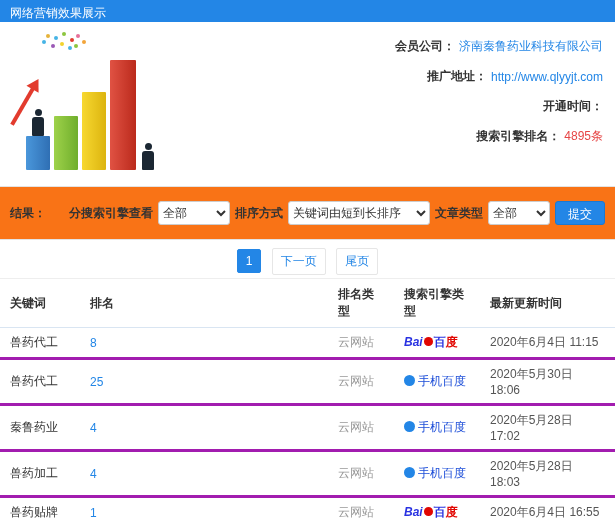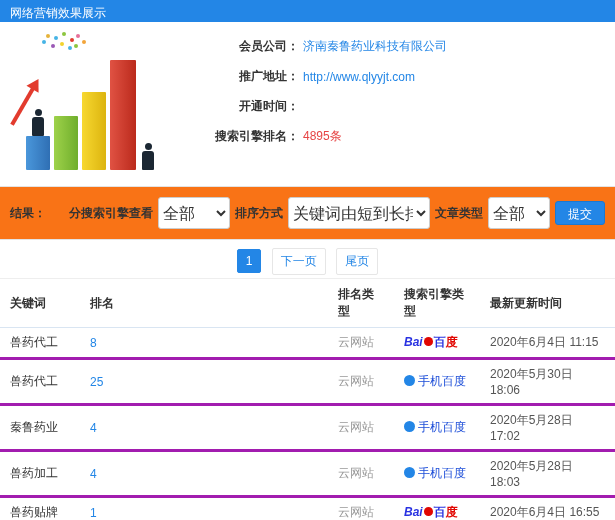--- a/index.html
+++ b/index.html
@@ -22,32 +22,32 @@
   .arrow::before { content:""; position:absolute; top:-12px; left:-5px; border:7px solid transparent; border-bottom:12px solid #e23b2e; }
   .confetti { position:absolute; top:4px; left:34px; width:4px; height:4px; border-radius:50%; background:#e6b33a;
     box-shadow:8px 2px 0 #46b4e6,16px -2px 0 #8dc63f,24px 4px 0 #e23b2e,5px 10px 0 #9b59b6,14px 8px 0 #f2d22e,22px 12px 0 #46b4e6,30px 0 0 #e6709a,-4px 6px 0 #46b4e6,28px 10px 0 #8dc63f,36px 6px 0 #f2a53a; }
   .figure { position:absolute; width:14px; display:block; }
   .figure .head { display:block; width:7px; height:7px; border-radius:50%; background:#1b2733; margin:0 auto; }
   .figure .torso { display:block; width:12px; height:19px; background:#1b2733; border-radius:3px 3px 1px 1px; margin:1px auto 0; }
   .fig1 { left:19px; bottom:44px; }
   .fig2 { right:32px; bottom:10px; }
 
   .info { flex:1; display:flex; flex-direction:column; gap:13px; padding-top:8px; font-size:12px; }
-  .irow { display:flex; align-items:center; }
+  .irow { display:flex; align-items:center;justify-content:flex-end; }
   .ilabel { flex:0 0 112px; text-align:right; font-weight:bold; color:#333; }
   .ival { margin-left:4px; text-decoration:none; }
   .link { color:#2386e6; cursor:pointer; }
   .plain { color:#333; }
   .red { color:#e64545; }
 
   
   .filterbar { display:flex; align-items:center; gap:5px; background:#f97316; border-top:1px solid #e3e3e3; border-bottom:1px solid #e3e3e3; padding:26px 10px; height:42px; font-size:12px; }
   .result-label { font-weight:bold; color:#333; margin-right:auto; }
   .flabel { font-weight:bold; color:#333; white-space:nowrap; }
-  .sel { height:32px; border:1px solid #ccc; background:#fff; font-size:16px; color:#333; border-radius:3px; font-family:inherit; }
+  .sel { height:24px; border:1px solid #ccc; background:#fff; font-size:12px; color:#333; border-radius:3px; font-family:inherit; }
   .s1 { width:72px; } .s2 { width:142px; } .s3 { width:62px; }
   .submit { background:#2386e6; color:#fff; border:1px solid #1c78d0; border-radius:3px; font-size:12px; padding:4px 12px; height:24px; cursor:pointer; font-family:inherit; }
 
   
   .pagination { text-align:center; padding:8px 0; height:38px; }
   .pg { display:inline-block; min-width:22px; padding:4px 8px; margin:0 3px; font-size:12px; color:#2386e6; background:#fff; border:1px solid #e6e6e6; border-radius:2px; text-decoration:none; cursor:pointer; }
   .pg.active { background:#2386e6; border-color:#2386e6; color:#fff; }
 
   
   table.results { width:100%; border-collapse:collapse; font-size:12px; table-layout:fixed; }

